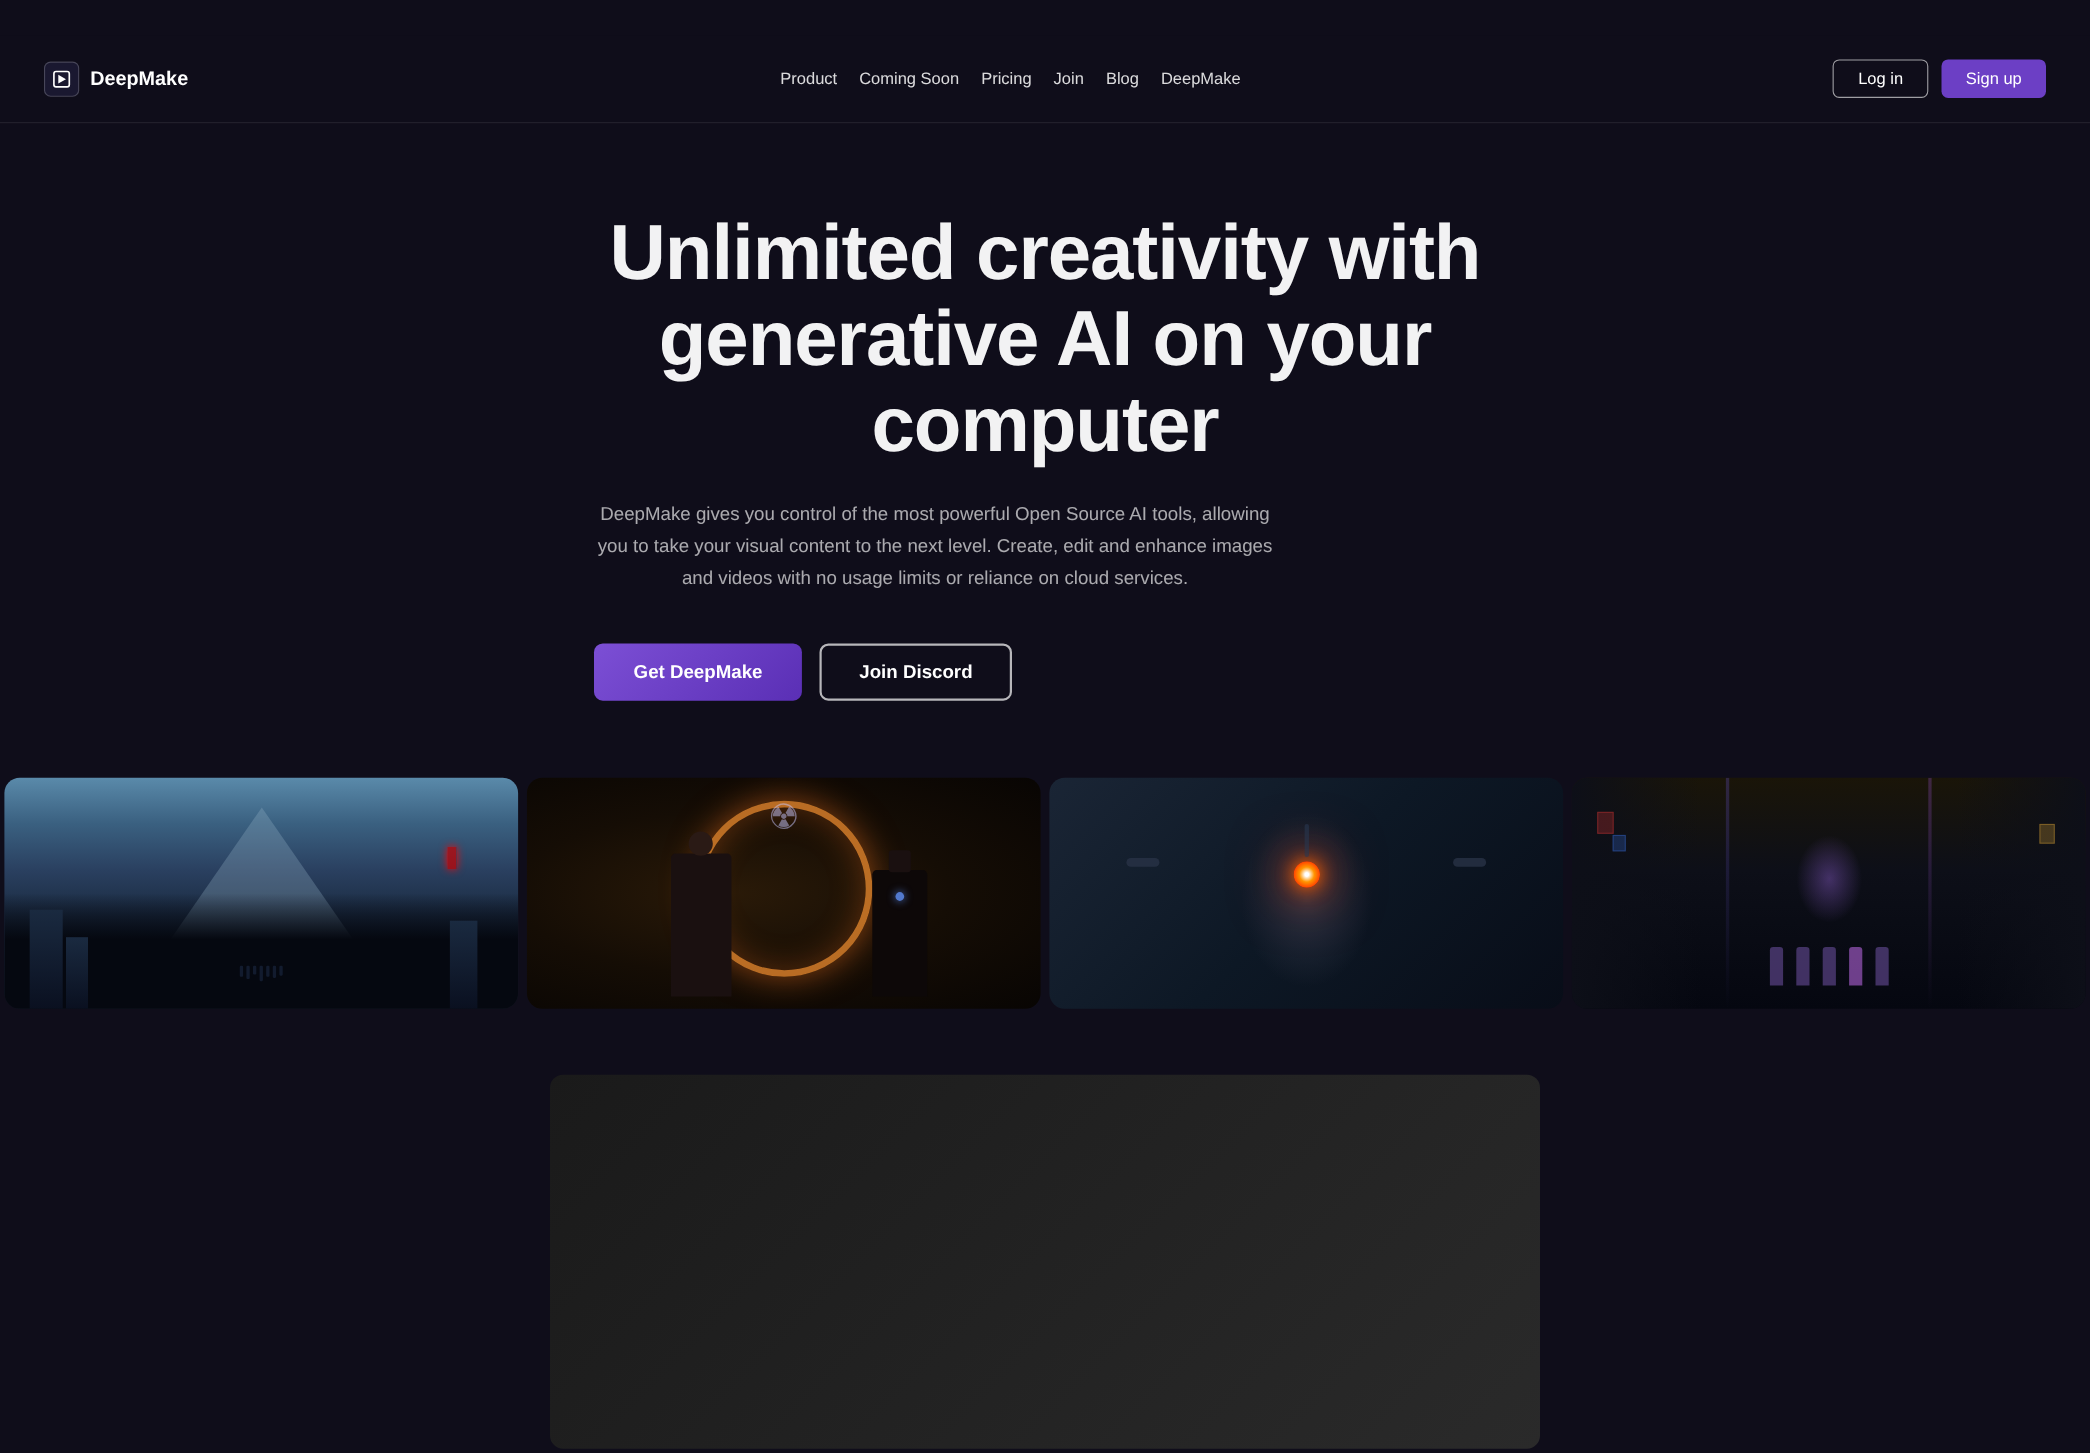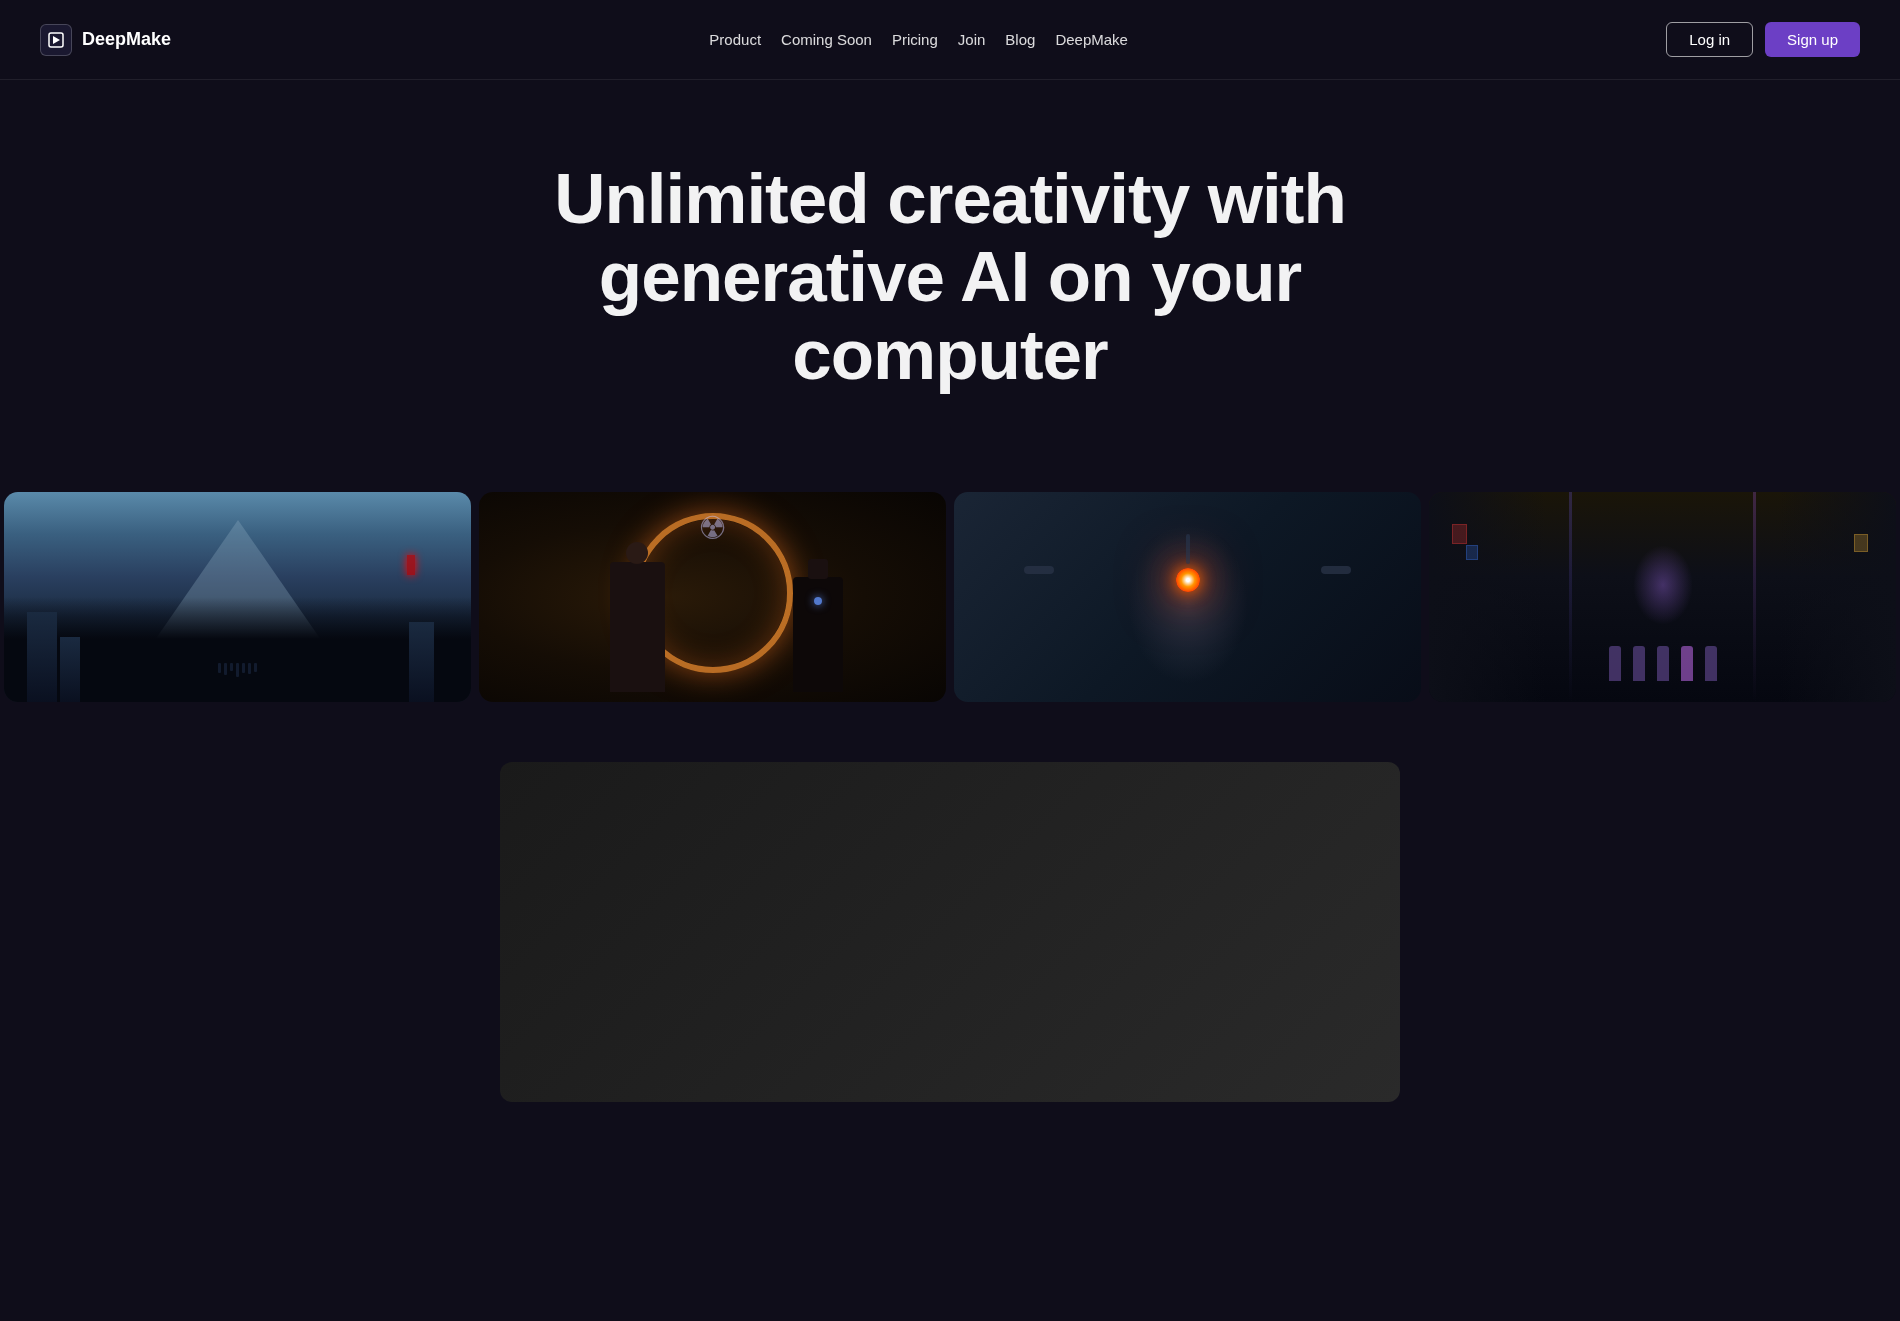--- a/index.html
+++ b/index.html
@@ -14,20 +14,21 @@
 
     
     .navbar {
       display: flex;
       align-items: center;
       justify-content: space-between;
       padding: 0 40px;
       height: 80px;
       background-color: #0f0d1a;
       border-bottom: 1px solid rgba(255,255,255,0.08);
+      margin-top: 32px;
     }
 
     .navbar-logo {
       display: flex;
       align-items: center;
       gap: 10px;
       text-decoration: none;
       color: white;
     }
 
@@ -308,20 +309,25 @@
 
   <div class="navbar-actions">
     <button class="btn-login">Log in</button>
     <button class="btn-signup">Sign up</button>
   </div>
 </nav>
 
 <section class="hero">
   <div class="hero-content">
     <h1 class="hero-title">Unlimited creativity with generative AI on your computer</h1>
+    <p class="hero-subtitle">DeepMake gives you control of the most powerful Open Source AI tools, allowing you to take your visual content to the next level. Create, edit and enhance images and videos with no usage limits or reliance on cloud services.</p>
+    <div class="hero-buttons">
+      <button class="btn-get-deepmake">Get DeepMake</button>
+      <button class="btn-join-discord">Join Discord</button>
+    </div>
   </div>
 </section>
 
 <div class="gallery-wrapper" style="padding: 0 4px; margin-top: 10px;">
 
   <div class="gallery-card gc-1">
     <div class="pyramid"></div>
 
     <div style="position:absolute;bottom:0;left:0;right:0;height:50%;background:linear-gradient(to top,#050810 60%,transparent);"></div>
 

